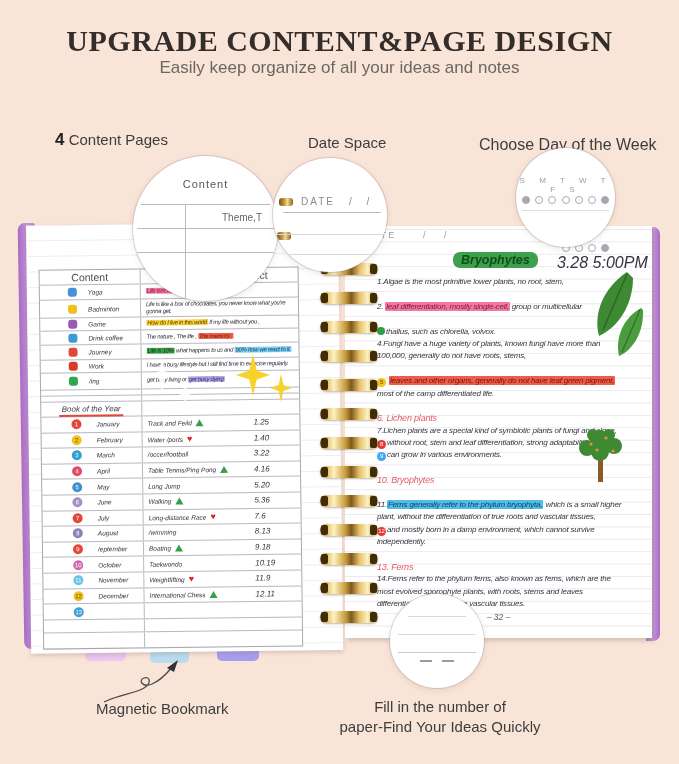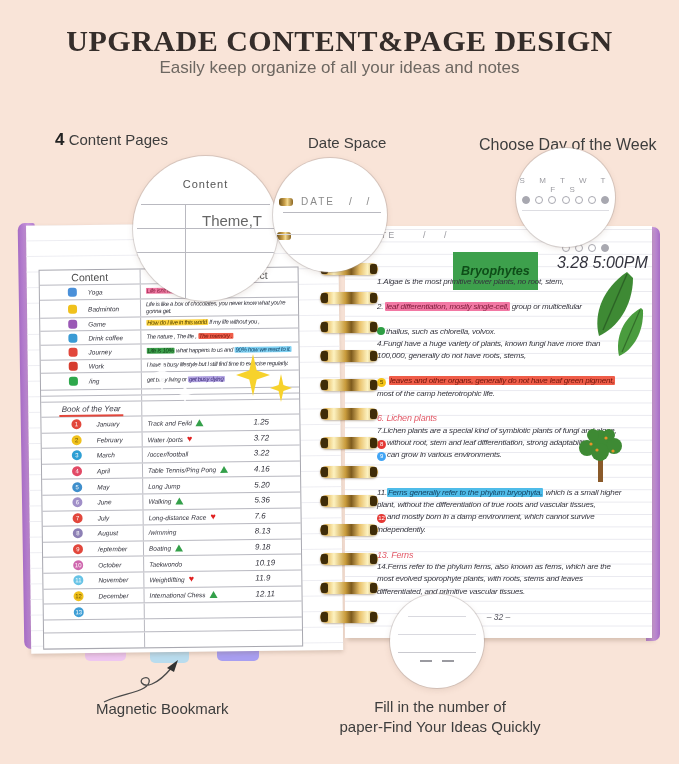--- a/index.html
+++ b/index.html
@@ -23,21 +23,21 @@
   .callout{position:absolute;background:#fff;border-radius:50%;z-index:7;overflow:hidden;
     box-shadow:0 0 0 1px rgba(160,150,145,.35),0 2px 6px rgba(120,90,70,.15);}
   #circle-content{left:133px;top:156px;width:145px;height:145px;}
   #circle-content .cc-head{position:absolute;top:22px;left:0;width:100%;text-align:center;font-size:11px;color:#555;letter-spacing:1px;}
   .mini-line{position:absolute;background:#b9b9c0;height:1px;}
   .mini-vline{position:absolute;background:#b9b9c0;width:1px;}
   #circle-content .t1{top:48px;left:8px;right:8px;}
   #circle-content .t2{top:72px;left:4px;right:4px;}
   #circle-content .t3{top:96px;left:4px;right:4px;}
   #circle-content .v1{top:48px;left:52px;height:97px;}
-  #circle-content .cc-theme{position:absolute;top:56px;right:16px;font-size:15px;color:#666;margin-left:25px;}
+  #circle-content .cc-theme{position:absolute;top:56px;right:16px;font-size:10px;color:#666;margin-left:25px;}
   #circle-date{left:273px;top:158px;width:114px;height:114px;}
   #circle-date .dc-date{position:absolute;top:38px;left:28px;font-size:10px;color:#8a8a8a;letter-spacing:2px;}
   #circle-date .dc-slash{position:absolute;top:38px;left:76px;font-size:10px;color:#8a8a8a;letter-spacing:6px;}
   #circle-date .l1{top:54px;left:10px;right:6px;}
   #circle-date .l2{top:76px;left:4px;right:4px;background:#d7d7dd;}
   #circle-date .l3{top:96px;left:10px;right:10px;background:#d7d7dd;}
   .spiral-stub{position:absolute;width:14px;height:8px;border-radius:3px;
     background:linear-gradient(90deg,#6e5118,#caa04a 40%,#f4d98e 60%,#8a6420);}
   #circle-week{left:516px;top:148px;width:99px;height:99px;}
   #circle-week .days{position:absolute;top:28px;left:0;width:100%;text-align:center;font-size:8px;color:#9a9aa0;letter-spacing:6px;}
@@ -110,21 +110,21 @@
   .sparkle{position:absolute;z-index:8;background:#f7d22c;
     clip-path:polygon(50% 0%,61% 39%,100% 50%,61% 61%,50% 100%,39% 61%,0% 50%,39% 39%);}
   .sparkle.white{background:#ffffff;opacity:.9;}
   
   #rp-date{position:absolute;left:20px;top:4px;font-size:9px;color:#9a9aa0;letter-spacing:2px;}
   #rp-slash{position:absolute;left:78px;top:4px;font-size:9px;color:#9a9aa0;letter-spacing:8px;}
   #rp-corner-days{position:absolute;right:52px;top:0px;font-size:8px;color:#9a9aa0;letter-spacing:7px;}
   #rp-corner-dots{position:absolute;right:40px;top:12px;}
   #rp-title-row{position:absolute;left:0;top:26px;width:100%;}
   #rp-title{position:absolute;left:108px;background:#3da04c;color:#0e4d18;font-style:italic;font-weight:bold;
-    font-size:12.5px;padding:12px 8px;border-radius:0;}
+    font-size:12.5px;padding:1px 8px;border-radius:7px;}
   #rp-time{position:absolute;left:212px;top:2px;font-size:16px;}
   #note-lines{position:absolute;left:32px;top:50px;right:6px;}
   .nline{position:relative;height:12.4px;font-size:8px;letter-spacing:-.2px;white-space:nowrap;line-height:12.4px;}
   .nline .heading-red{color:#e25a68;font-size:9px;}
   .nbadge{display:inline-flex;align-items:center;justify-content:center;width:9px;height:9px;border-radius:50%;
     font-size:6px;font-style:normal;vertical-align:-1px;margin-right:1px;}
   .ndot{display:inline-block;width:8px;height:8px;border-radius:50%;vertical-align:-1px;margin-right:1px;}
   #rp-pagenum{position:absolute;left:0;bottom:16px;width:100%;text-align:center;font-size:8.5px;color:#55555f;}
   
   .sticker{position:absolute;z-index:5;}
@@ -217,21 +217,21 @@
           <span class="m-circle" style="background: rgb(226, 71, 60); color: rgb(255, 255, 255);">1</span>
           <span class="m-label hand">January</span>
           <span class="m-activity hand">Track and Feild<span class="tri"></span></span>
           <span class="m-date hand">1.25</span>
         </div>
         <div class="trow" style="height: 15.6px;">
           <div class="col-div"></div>
           <span class="m-circle" style="background: rgb(240, 193, 28); color: rgb(107, 82, 0);">2</span>
           <span class="m-label hand">February</span>
           <span class="m-activity hand">Water /ports<span class="heart">♥</span></span>
-          <span class="m-date hand">3.72</span>
+          <span class="m-date hand">1.40</span>
         </div>
         <div class="trow" style="height: 15.6px;">
           <div class="col-div"></div>
           <span class="m-circle" style="background: rgb(46, 159, 212); color: rgb(255, 255, 255);">3</span>
           <span class="m-label hand">March</span>
           <span class="m-activity hand">/occer/football</span>
           <span class="m-date hand">3.22</span>
         </div>
         <div class="trow" style="height: 15.6px;">
           <div class="col-div"></div>
@@ -321,27 +321,28 @@
     <div id="note-lines">
         <div class="nline hand"><span>1.Algae is the most primitive lower plants, no root, stem,</span></div>
         <div class="nline hand"></div>
         <div class="nline hand"><span>2. </span><span class="hl hl-pink">leaf differentiation, mostly single-cell,</span><span> group or multicellular</span></div>
         <div class="nline hand"></div>
         <div class="nline hand"><span class="ndot" style="background: rgb(46, 158, 68);"></span><span>thallus, such as chlorella, volvox.</span></div>
         <div class="nline hand"><span>4.Fungi have a huge variety of plants, known fungi have more than</span></div>
         <div class="nline hand"><span>100,000, generally do not have roots, stems,</span></div>
         <div class="nline hand"></div>
         <div class="nline hand"><span class="nbadge" style="background: rgb(245, 197, 24); color: rgb(90, 69, 0);">5</span><span> </span><span class="hl hl-red">leaves and other organs, generally do not have leaf green pigment,</span></div>
-        <div class="nline hand"><span>most of the camp heterotrophic life.</span></div>
+        <div class="nline hand"><span>most of the camp differentiated life.</span></div>
         <div class="nline hand"></div>
         <div class="nline hand"><span class="heading-red">6. Lichen plants</span></div>
         <div class="nline hand"><span>7.Lichen plants are a special kind of symbiotic plants of fungi and algae,</span></div>
         <div class="nline hand"><span class="nbadge" style="background: rgb(229, 57, 53); color: rgb(255, 255, 255);">8</span><span>without root, stem and leaf differentiation, strong adaptability, and</span></div>
         <div class="nline hand"><span class="nbadge" style="background: rgb(66, 165, 245); color: rgb(255, 255, 255);">9</span><span>can grow in various environments.</span></div>
         <div class="nline hand"></div>
+        <div class="nline hand"><span class="heading-red">10. Bryophytes</span></div>
         <div class="nline hand"></div>
         <div class="nline hand"><span>11.</span><span class="hl hl-bluedeep">Ferns generally refer to the phylum bryophyta,</span><span> which is a small higher</span></div>
         <div class="nline hand"><span>plant, without the differentiation of true roots and vascular tissues,</span></div>
         <div class="nline hand"><span class="nbadge" style="background: rgb(229, 57, 53); color: rgb(255, 255, 255);">12</span><span>and mostly born in a damp environment, which cannot survive</span></div>
         <div class="nline hand"><span>independently.</span></div>
         <div class="nline hand"></div>
         <div class="nline hand"><span class="heading-red">13. Ferns</span></div>
         <div class="nline hand"><span>14.Ferns refer to the phylum ferns, also known as ferns, which are the</span></div>
         <div class="nline hand"><span>most evolved sporophyte plants, with roots, stems and leaves</span></div>
         <div class="nline hand"><span>differentiated, and primitive vascular tissues.</span></div>

